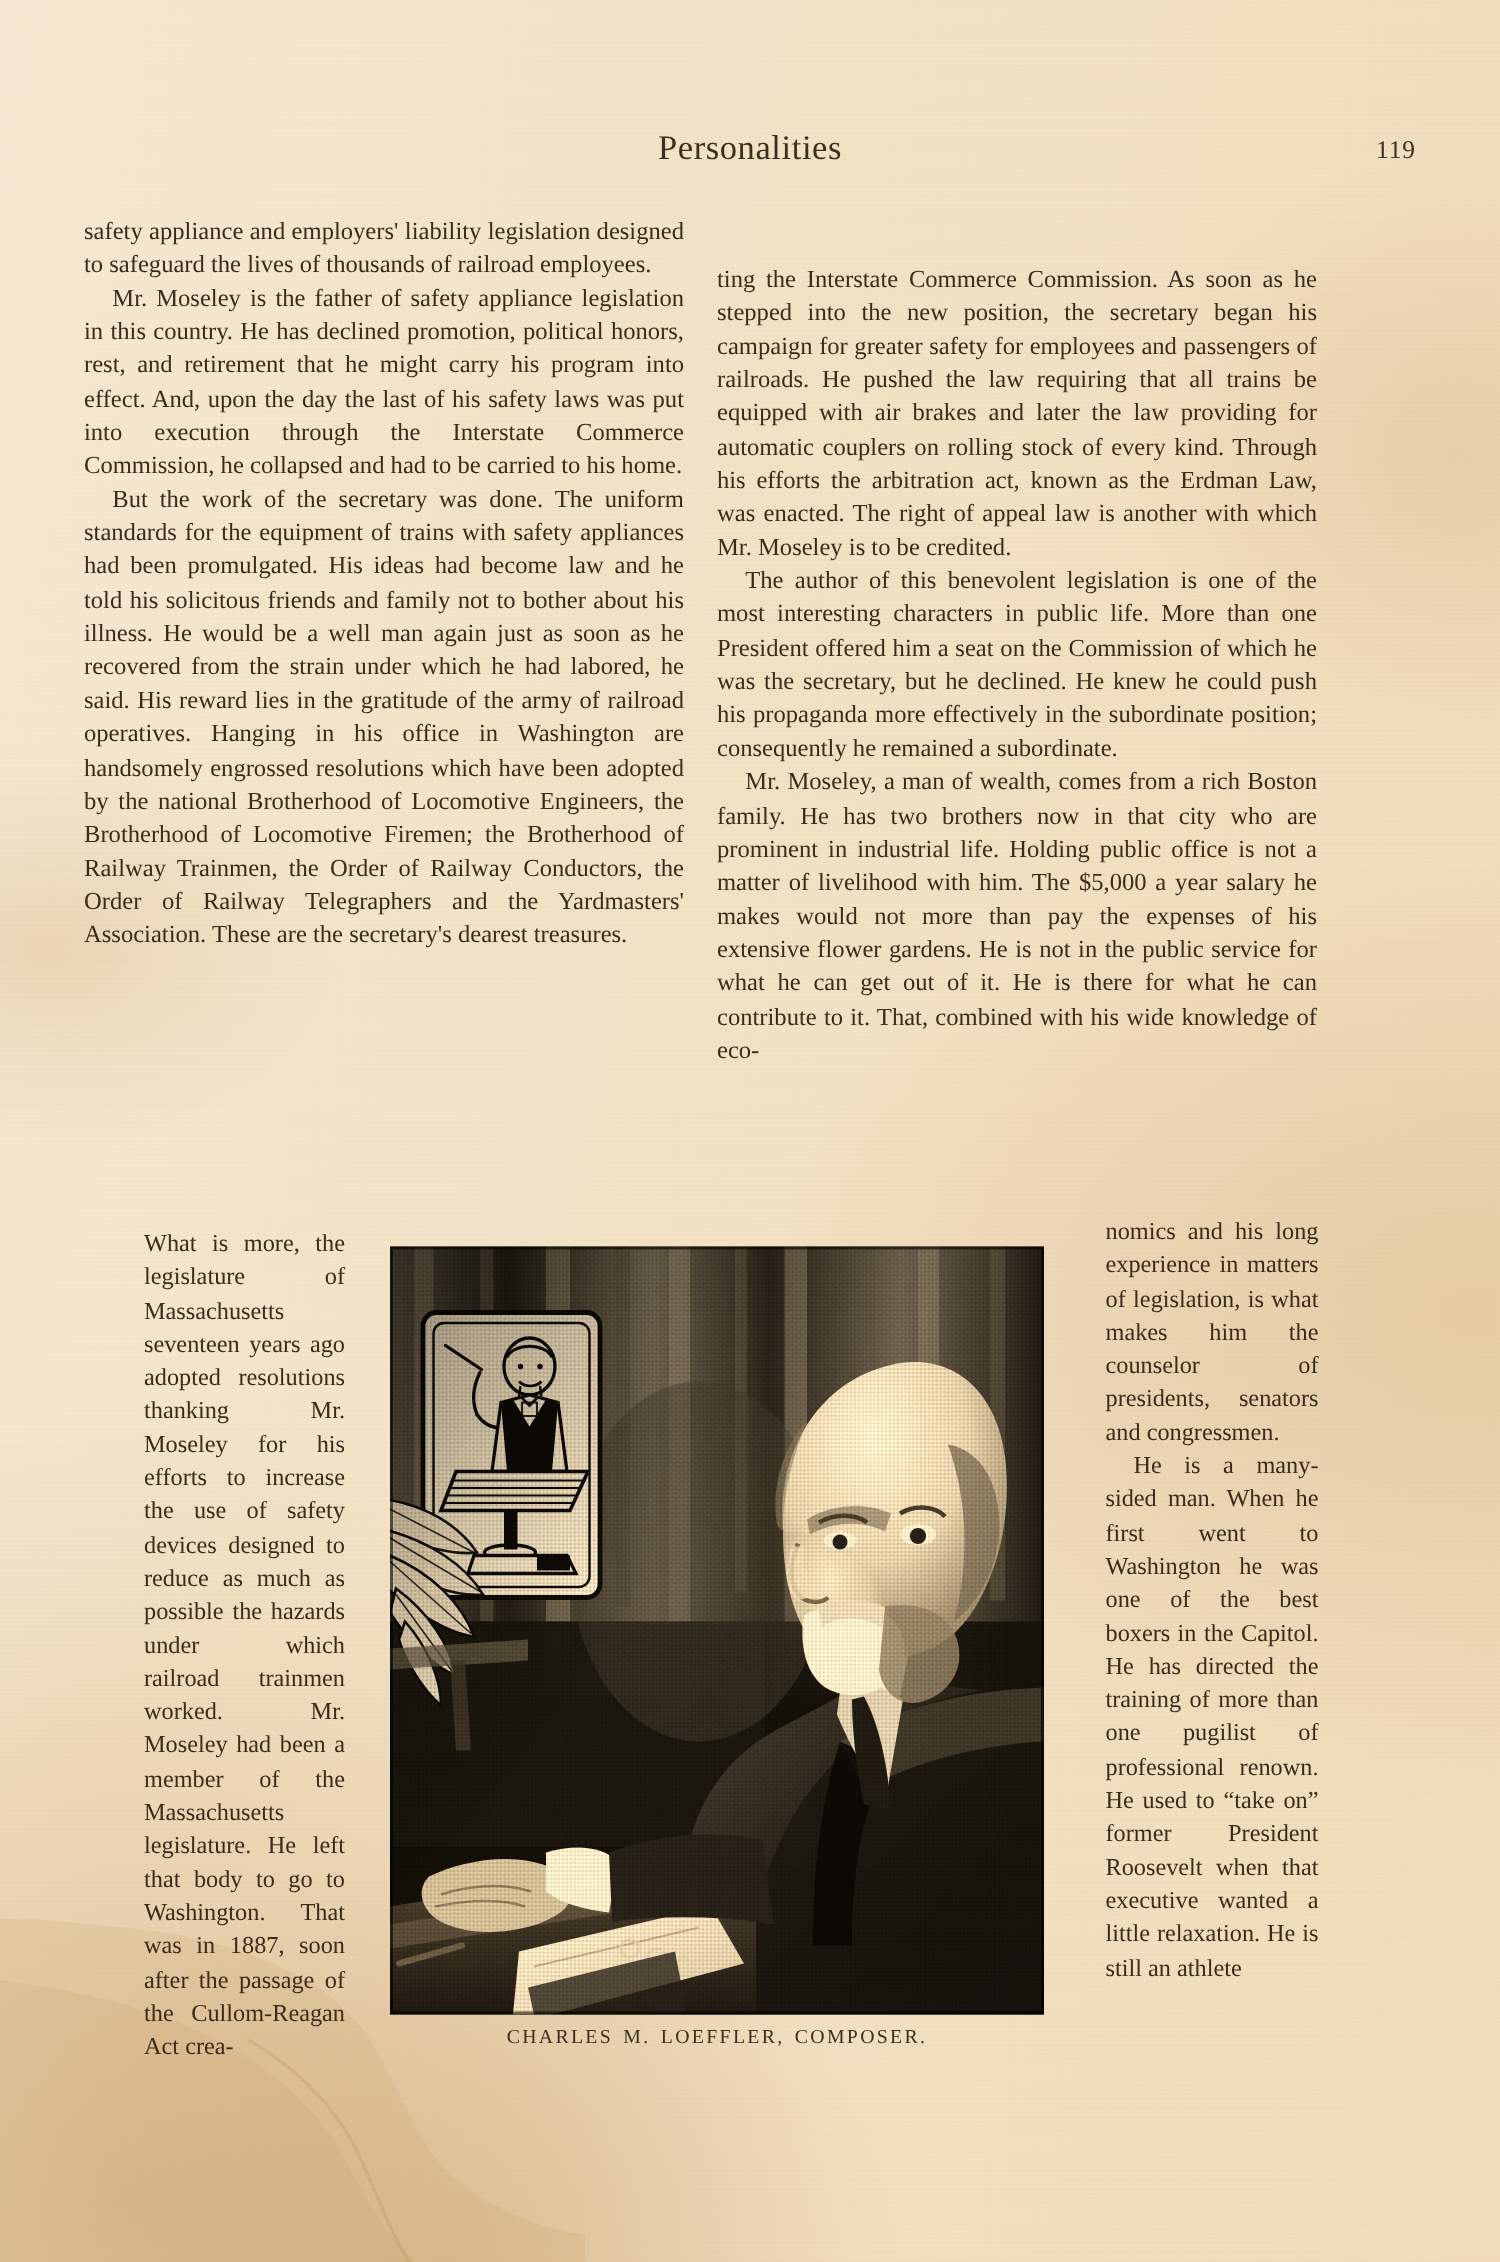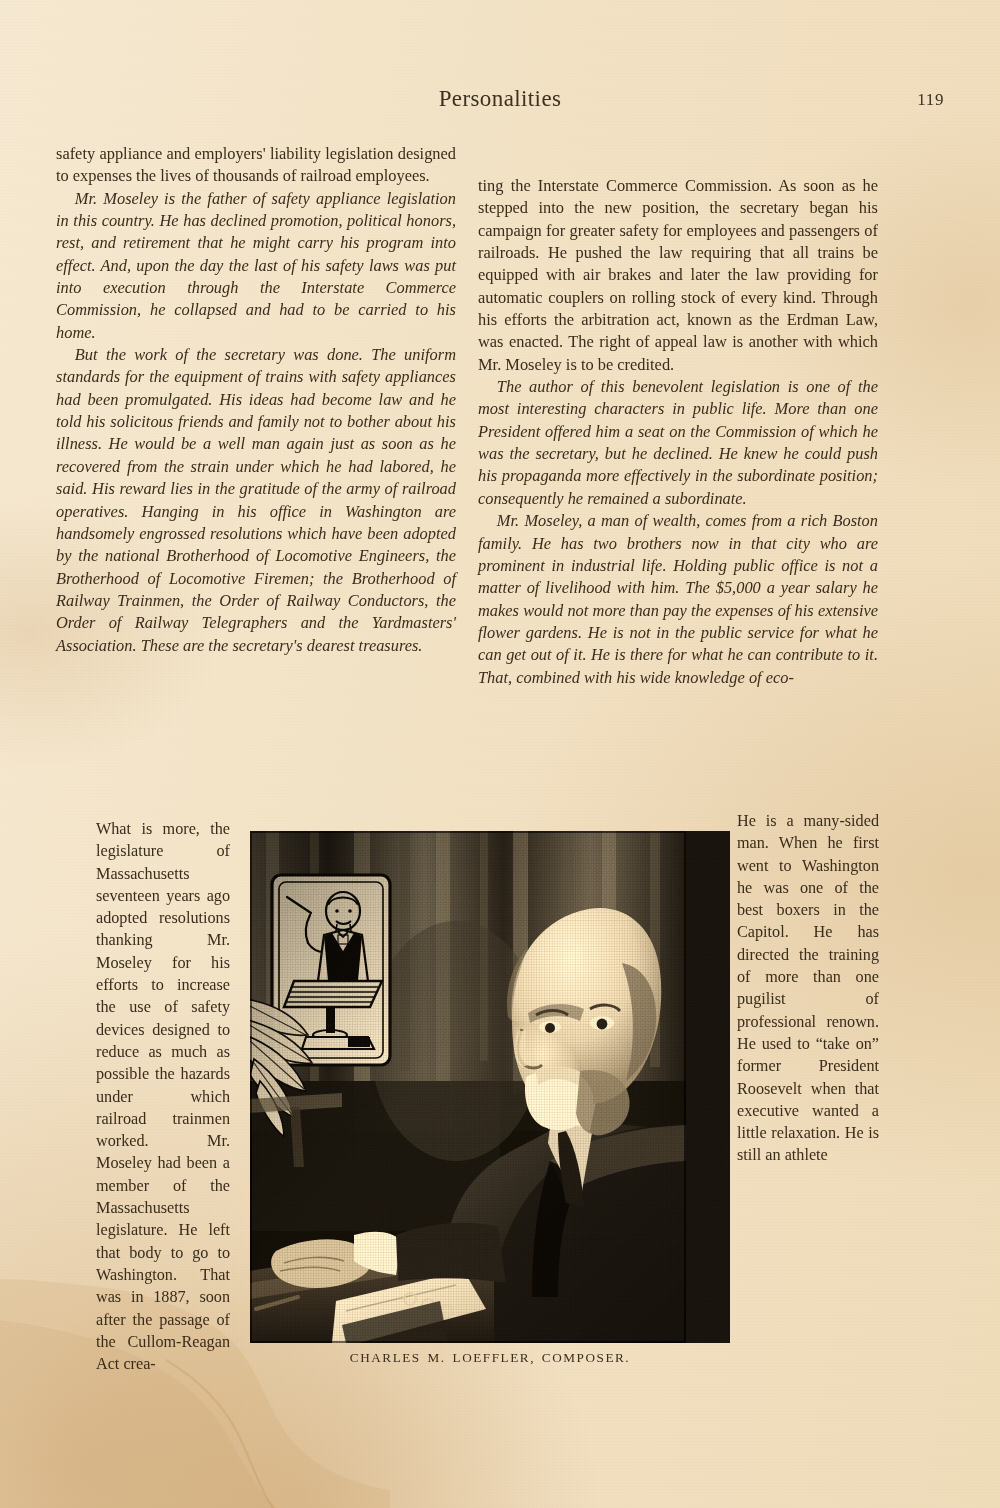--- a/index.html
+++ b/index.html
@@ -89,21 +89,21 @@
   .col-text p {
     margin: 0;
     text-align: justify;
     text-align-last: left;
     text-justify: inter-word;
     font-size: 16.4px;
     line-height: 22.35px;
     hyphens: none;
     color: #3a2c1b;
   }
-  .col-text p + p { text-indent: 1.15em; font-style: italic; }
+  .col-text p + p { text-indent: 1.15em; }
   .col-text p.cont { text-indent: 0; }
 
   
   #col-left-top {
     position: absolute;
     left: 56px;
     top: 143px;
     width: 400px;
   }
   #col-right-top {
@@ -129,23 +129,23 @@
   }
   #col-left-narrow p, #col-right-narrow p {
     font-size: 16.2px;
     line-height: 22.3px;
     margin-left: 40px;
   }
 
   
   #plate {
     position: absolute;
-    left: 250px;
+    left: 260px;
     top: 831px;
-    width: 480px;
+    width: 436px;
     height: 512px;
   }
   #plate-photo {
     position: absolute;
     inset: 0;
     overflow: hidden;
     background: #1d1710;
     filter: sepia(.42) contrast(1.04) brightness(1.02);
   }
   #plate-caption {
@@ -197,36 +197,37 @@
   </svg>
 
   <div id="content">
 
     <div class="running-head">
       <div class="rh-title">Personalities</div>
       <div class="rh-folio">119</div>
     </div>
 
     <div id="col-left-top" class="col-text">
-      <p>safety appliance and employers' liability legislation designed to expenses the lives of thousands of railroad employees.</p>
+      <p>safety appliance and employers' liability legislation designed to safeguard the lives of thousands of railroad employees.</p>
       <p>Mr. Moseley is the father of safety appliance legislation in this country.  He has declined promotion, political honors, rest, and retirement that he might carry his program into effect.  And, upon the day the last of his safety laws was put into execution through the Interstate Commerce Commission, he collapsed and had to be carried to his home.</p>
       <p>But the work of the secretary was done. The uniform standards for the equipment of trains with safety appliances had been promulgated.  His ideas had become law and he told his solicitous friends and family not to bother about his illness.  He would be a well man again just as soon as he recovered from the strain under which he had labored, he said.  His reward lies in the gratitude of the army of railroad operatives.  Hanging in his office in Washington are handsomely engrossed resolutions which have been adopted by the national Brotherhood of Locomotive Engineers, the Brotherhood of Locomotive Firemen; the Brotherhood of Railway Trainmen, the Order of Railway Conductors, the Order of Railway Telegraphers and the Yardmasters' Association. These are the secretary's dearest treasures.</p>
     </div>
 
     <div id="col-right-top" class="col-text">
       <p class="cont">ting the Interstate Commerce Commission.  As soon as he stepped into the new position, the secretary began his campaign for greater safety for employees and passengers of railroads.  He pushed the law requiring that all trains be equipped with air brakes and later the law providing for automatic couplers on rolling stock of every kind.  Through his efforts the arbitration act, known as the Erdman Law, was enacted.  The right of appeal law is another with which Mr. Moseley is to be credited.</p>
       <p>The author of this benevolent legislation is one of the most interesting characters in public life.  More than one President offered him a seat on the Commission of which he was the secretary, but he declined.  He knew he could push his propaganda more effectively in the subordinate position; consequently he remained a subordinate.</p>
       <p>Mr. Moseley, a man of wealth, comes from a rich Boston family.  He has two brothers now in that city who are prominent in industrial life.  Holding public office is not a matter of livelihood with him.  The $5,000 a year salary he makes would not more than pay the expenses of his extensive flower gardens.  He is not in the public service for what he can get out of it.  He is there for what he can contribute to it. That, combined with his wide knowledge of eco-</p>
     </div>
 
     <div id="col-left-narrow" class="col-text">
       <p>What is more, the legislature of Massachusetts seventeen years ago adopted resolutions thanking Mr. Moseley for his efforts to increase the use of safety devices designed to reduce as much as possible the hazards under which railroad trainmen worked.  Mr. Moseley had been a member of the Massachusetts legislature.  He left that body to go to Washington. That was in 1887, soon after the passage of the Cullom-Reagan Act crea-</p>
     </div>
 
     <div id="col-right-narrow" class="col-text">
+      <p class="cont">nomics and his long experience in matters of legislation, is what makes him the counselor of presidents, senators and congressmen.</p>
       <p>He is a many-sided man.  When he first went to Washington he was one of the best boxers in the Capitol.  He has directed the training of more than one pugilist of professional renown.  He used to “take on” former President Roosevelt when that executive wanted a little relaxation.  He is still an athlete</p>
     </div>
 
     <figure id="plate" style="margin:0">
       <div id="plate-photo">
         <svg viewBox="0 0 436 512" width="436" height="512" preserveAspectRatio="none">
           <defs>
             <linearGradient id="bgWall" x1="0" y1="0" x2="0" y2="1">
               <stop offset="0%" stop-color="#2b2219"></stop>
               <stop offset="45%" stop-color="#241c14"></stop>

